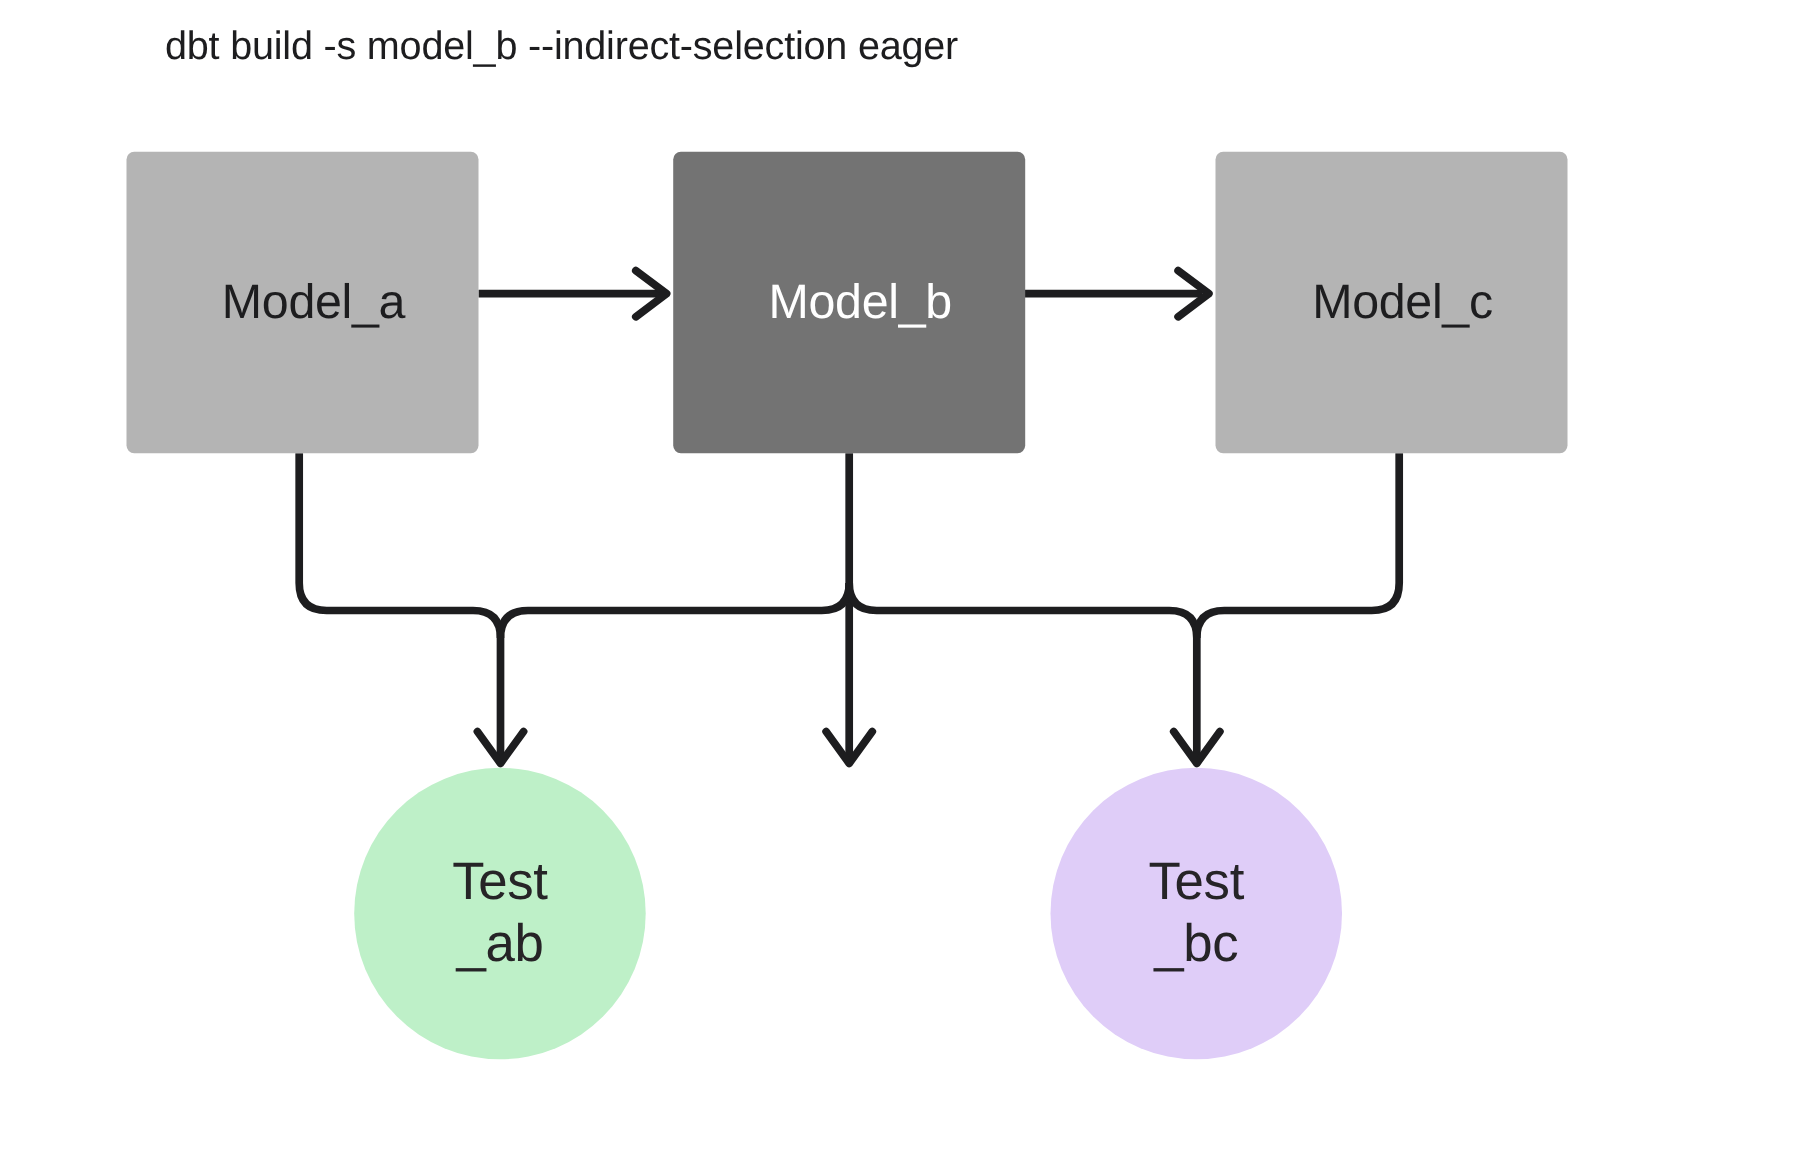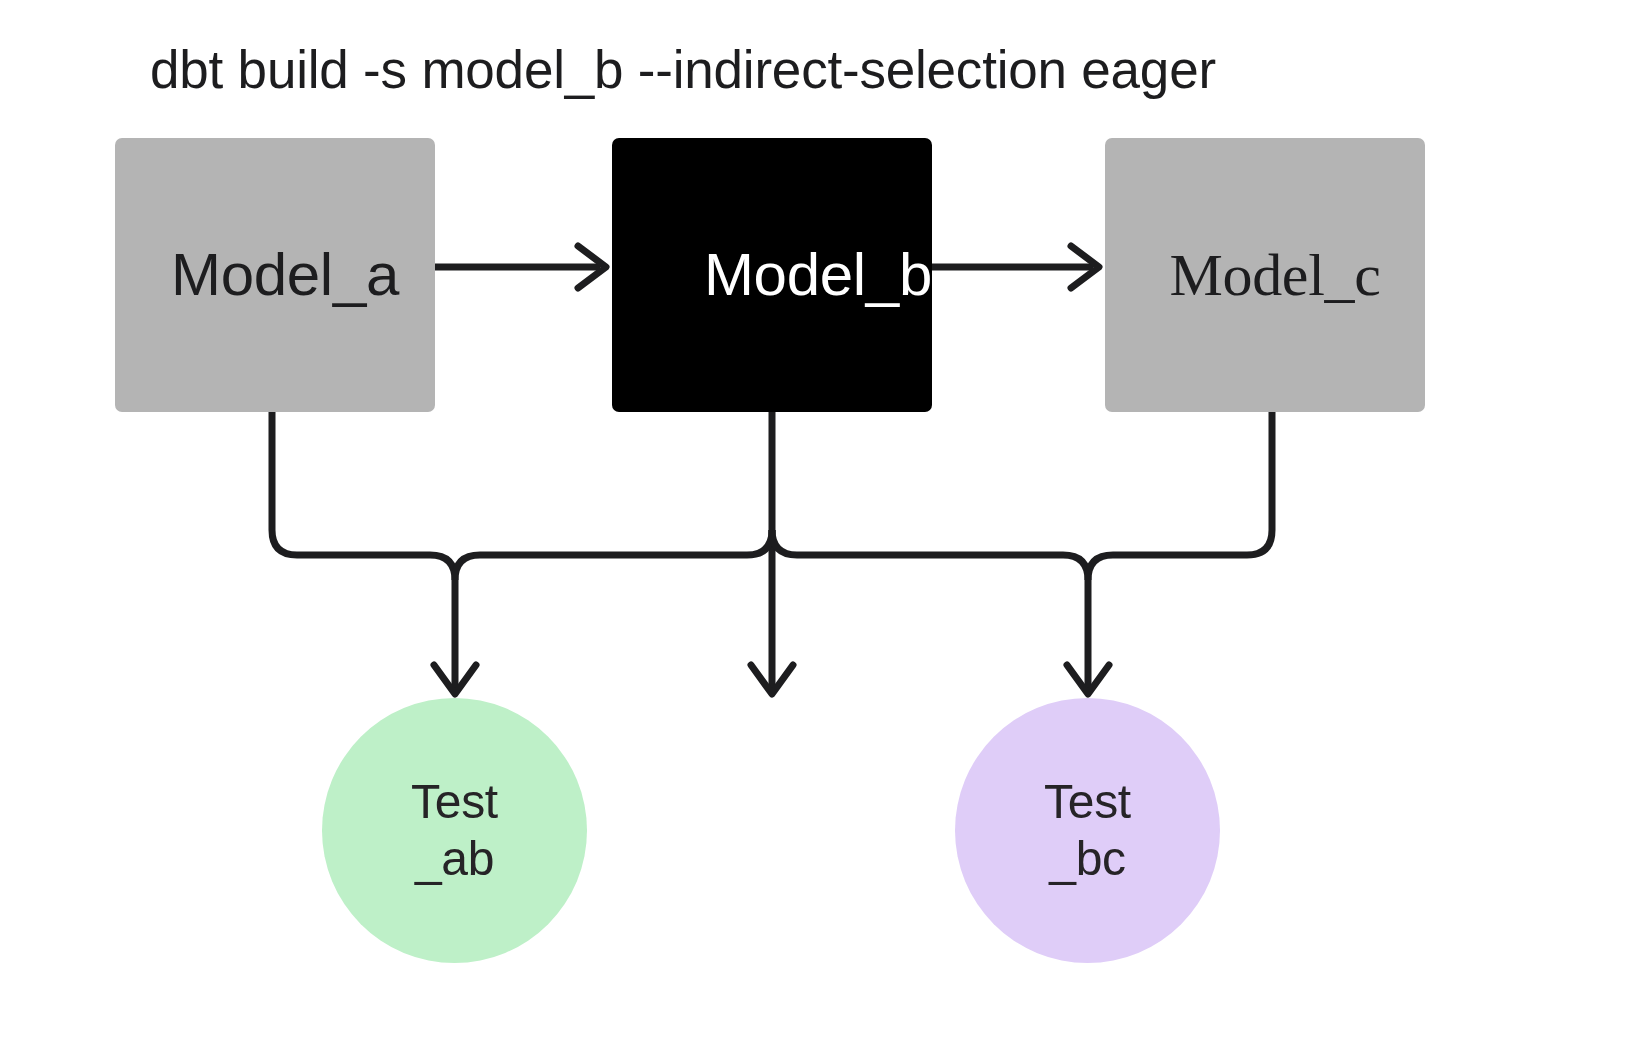--- a/index.html
+++ b/index.html
@@ -15,52 +15,52 @@
     width: 1630px;
     height: 1060px;
     background: #ffffff;
     overflow: hidden;
   }
 
   
   #diagram-title {
     position: absolute;
     left: 150px;
-    top: 39px;
+    top: 11px;
     width: 1200px;
     height: 62px;
     line-height: 62px;
-    font-size: 53px;
+    font-size: 36px;
     font-weight: 400;
     color: #1d1d1f;
     white-space: nowrap;
     letter-spacing: -0.2px;
   }
 
   
   .model-node {
     position: absolute;
     top: 138px;
     width: 320px;
     height: 274px;
     border-radius: 7px;
     display: flex;
     align-items: center;
     justify-content: center;
   }
   .model-label {
-    font-size: 60px;
+    font-size: 44px;
     font-weight: 400;
     letter-spacing: -0.3px;
     line-height: 1;
     margin-left: 20px;
   }
   #model-a { left: 115px; background: #b4b4b4; }
-  #model-b { left: 612px; background: #000000; justify-content: flex-end; }
-  #model-c { left: 1105px; background: #b4b4b4; font-family: Liberation Serif, serif; }
+  #model-b { left: 612px; background: #737373; }
+  #model-c { left: 1105px; background: #b4b4b4; }
   #model-a .model-label,
   #model-c .model-label { color: #1d1d1f; }
   #model-b .model-label { color: #ffffff; }
 
   
   .test-node {
     position: absolute;
     top: 698px;
     width: 265px;
     height: 265px;

